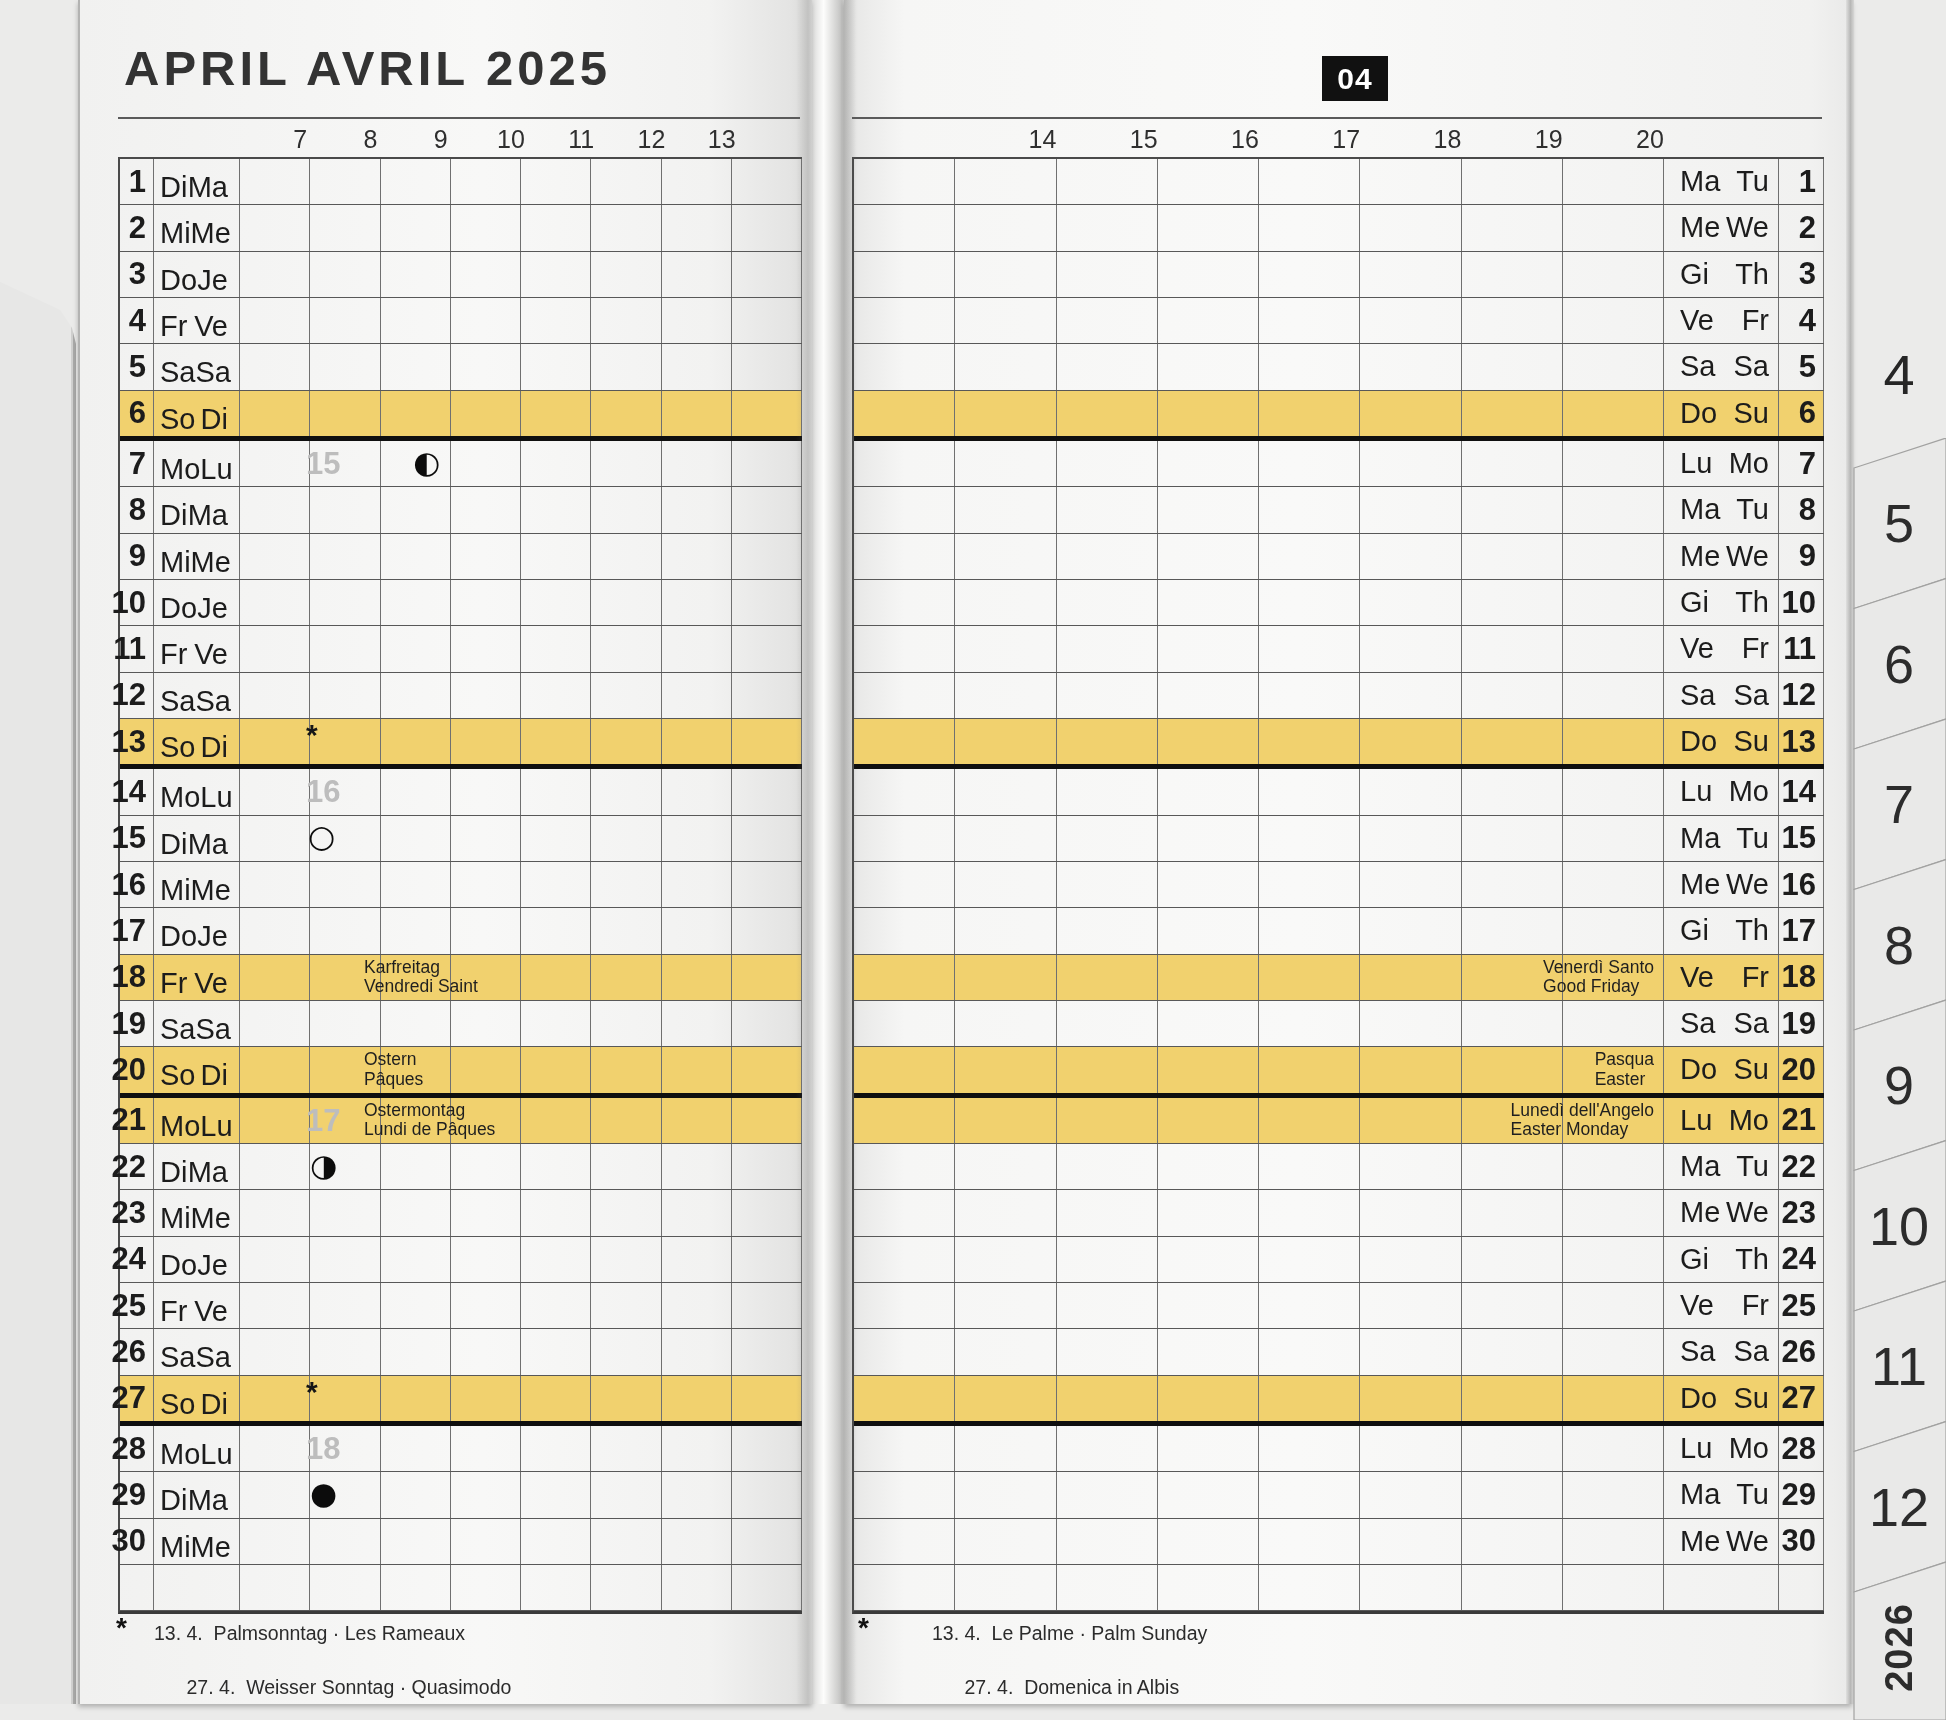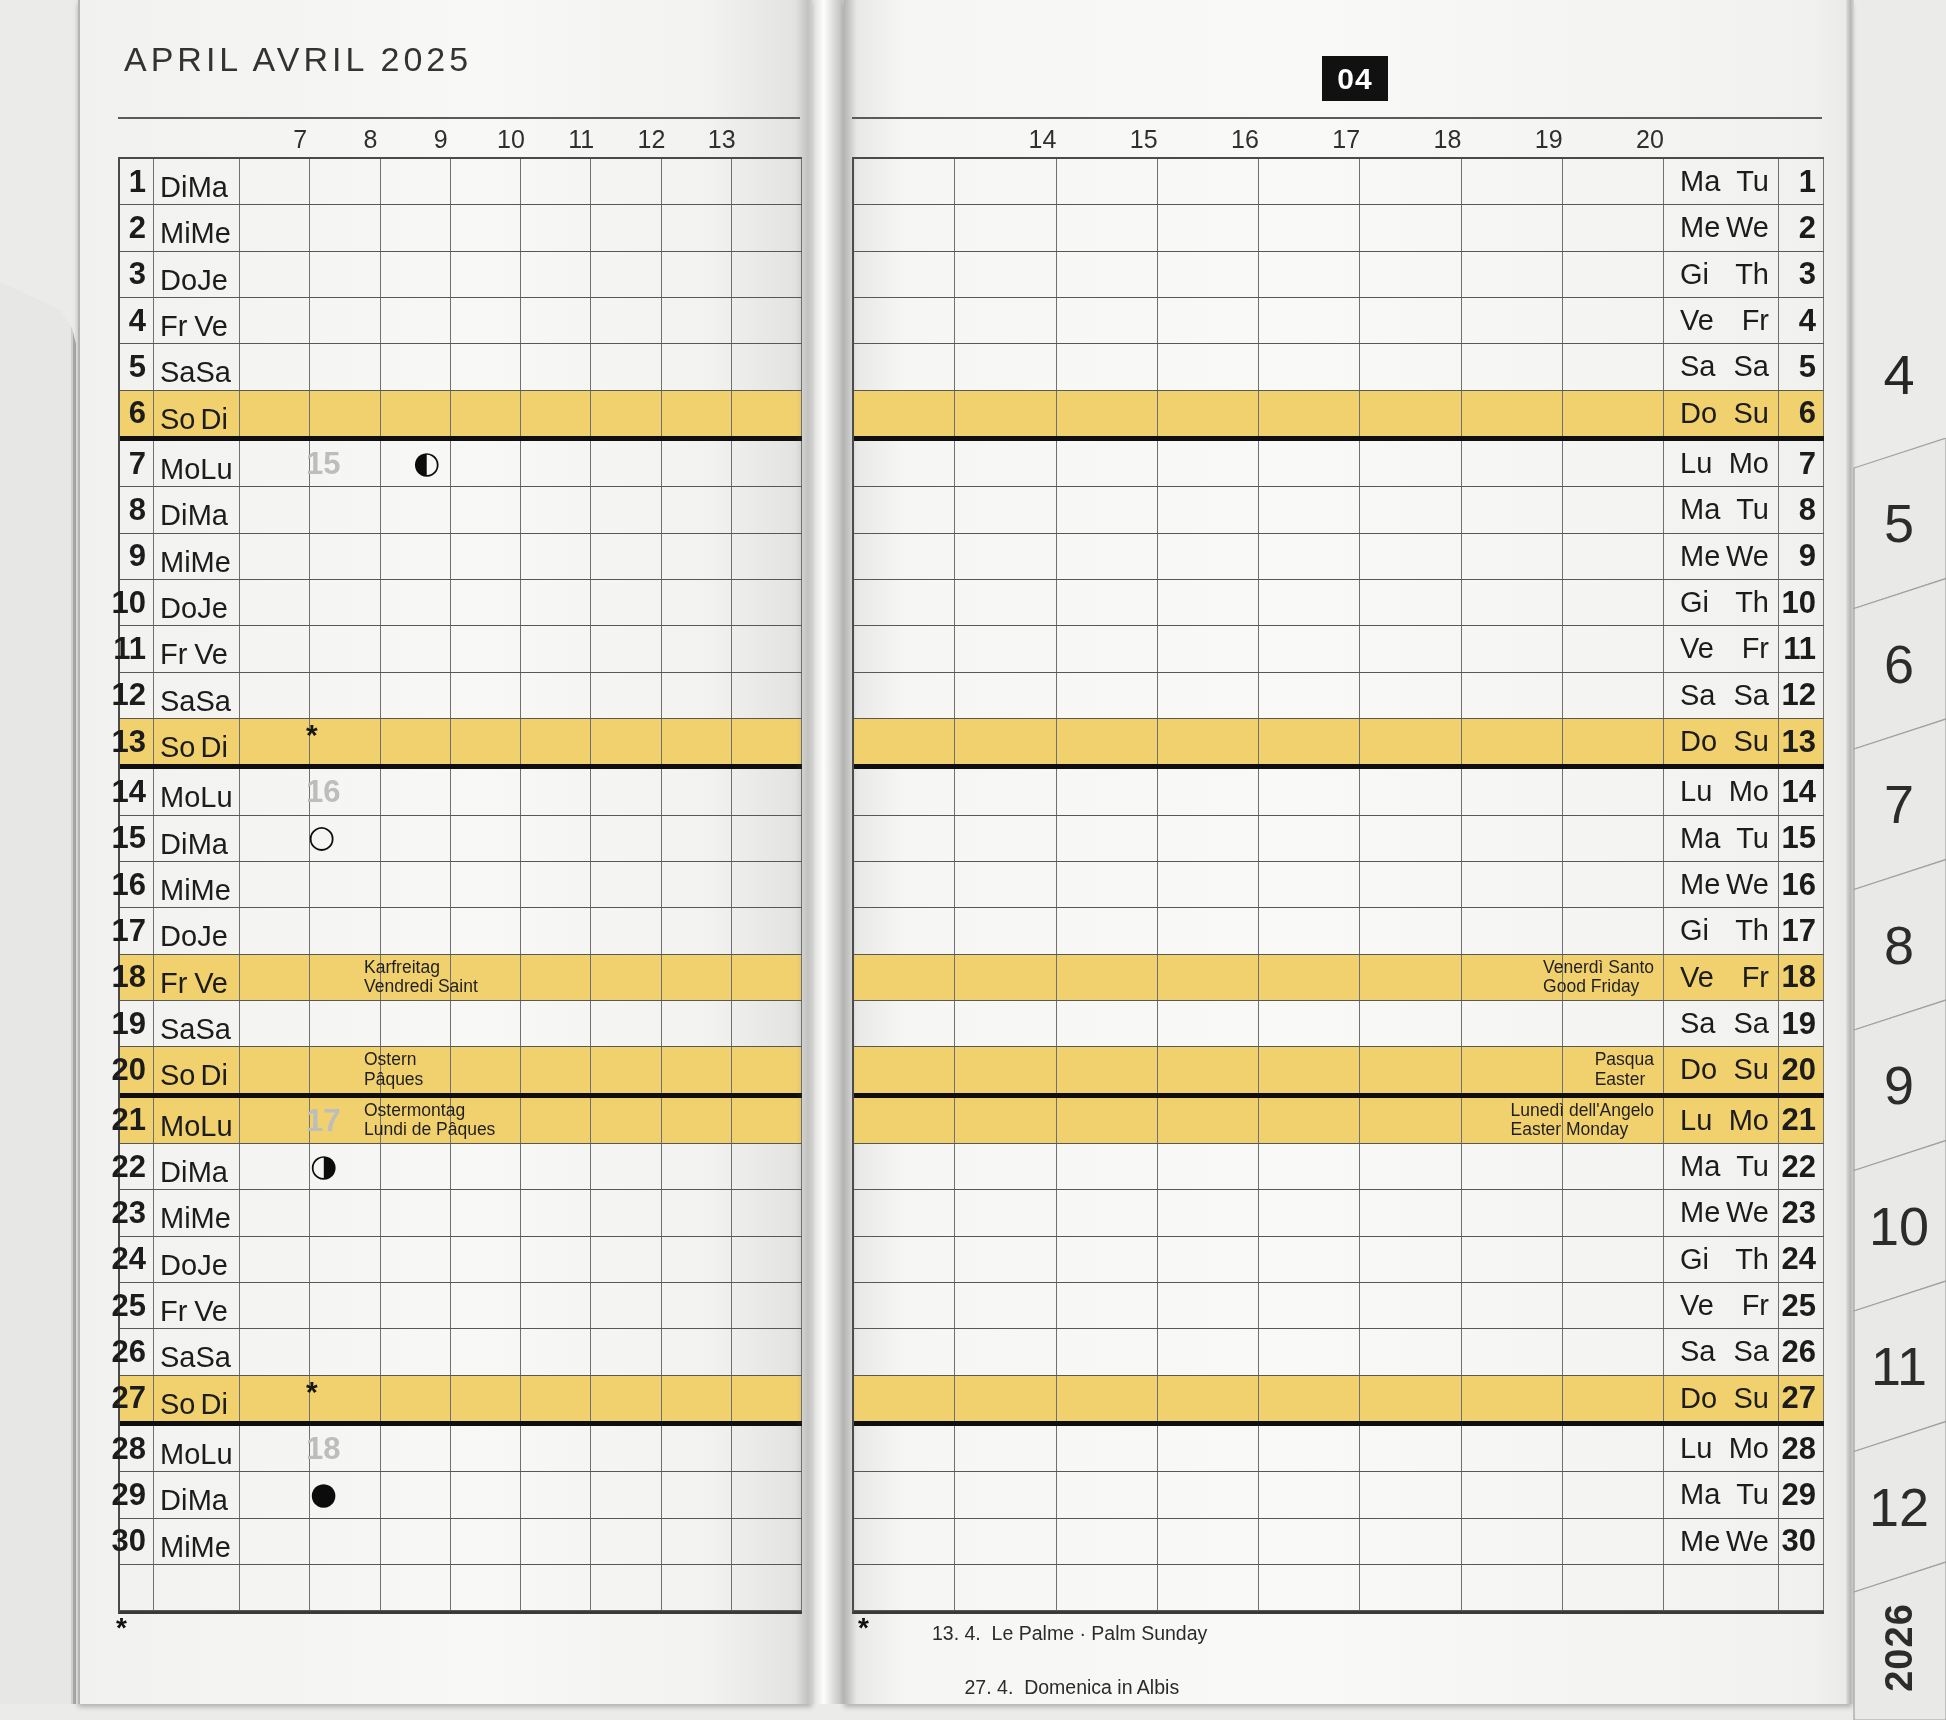--- a/index.html
+++ b/index.html
@@ -16,21 +16,21 @@
     background:linear-gradient(90deg,#f1f1f0,#f8f8f7 55%,#f2f2f1 86%,#e4e4e3 97%,#d8d8d7 100%);
     border-left:2px solid #b3b3b2;}
   .page.right{left:844px;width:1008px;
     background:linear-gradient(90deg,#cfcfce 0,#e9e9e8 1.4%,#f6f6f5 6%,#f9f9f8 45%,#f1f1f0 96%,#e9e9e8 100%);}
   .gutter{position:absolute;left:796px;top:0;width:60px;height:1704px;pointer-events:none;
     background:linear-gradient(90deg,rgba(110,110,108,0) 0%,rgba(110,110,108,.22) 20%,#fdfdfc 46%,rgba(100,100,98,.30) 76%,rgba(110,110,108,0) 100%);}
   .right-edge{position:absolute;left:1846px;top:0;width:8px;height:1704px;
     background:linear-gradient(90deg,#e0e0df,#b7b7b6 55%,#d6d6d5);}
 
   
-  .page-title{position:absolute;top:40px;font-size:34px;font-weight:400;letter-spacing:4px;
+  .page-title{position:absolute;top:40px;font-size:49px;font-weight:700;letter-spacing:4px;
     color:#333;white-space:nowrap;}
   .page.left .page-title{left:44px;}
   .page.right .page-title{right:16px;}
   .month-badge{position:absolute;left:478px;top:56px;width:66px;height:45px;background:#111;
     color:#fff;font-size:30px;font-weight:700;display:flex;align-items:center;justify-content:center;
     letter-spacing:1px;}
   .top-rule{position:absolute;top:117px;height:2px;background:#5a5a5a;}
   .page.left .top-rule{left:38px;width:682px;}
   .page.right .top-rule{left:8px;width:970px;}
   .hours{position:absolute;top:125px;left:0;width:100%;height:30px;font-size:25px;color:#2f2f2f;}
@@ -568,20 +568,22 @@
           <div class="cell hour"></div>
           <div class="cell hour"></div>
           <div class="cell hour"></div>
           <div class="cell hour"></div>
           <div class="cell hour"></div>
           <div class="cell hour"></div>
           <div class="cell hour"></div>
         </div>
       </div>
     <div class="fn-star">*</div>
+    <div class="fn-text"><span>13. 4.  Palmsonntag · Les Rameaux</span><br>
+      <span>27. 4.  Weisser Sonntag · Quasimodo</span></div>
   </div>
 
   <div class="page right">
     <div class="month-badge">04</div>
     <div class="top-rule"></div>
     <div class="hours">
         <span style="left: 198.5px;">14</span>
         <span style="left: 299.75px;">15</span>
         <span style="left: 401px;">16</span>
         <span style="left: 502.25px;">17</span>

